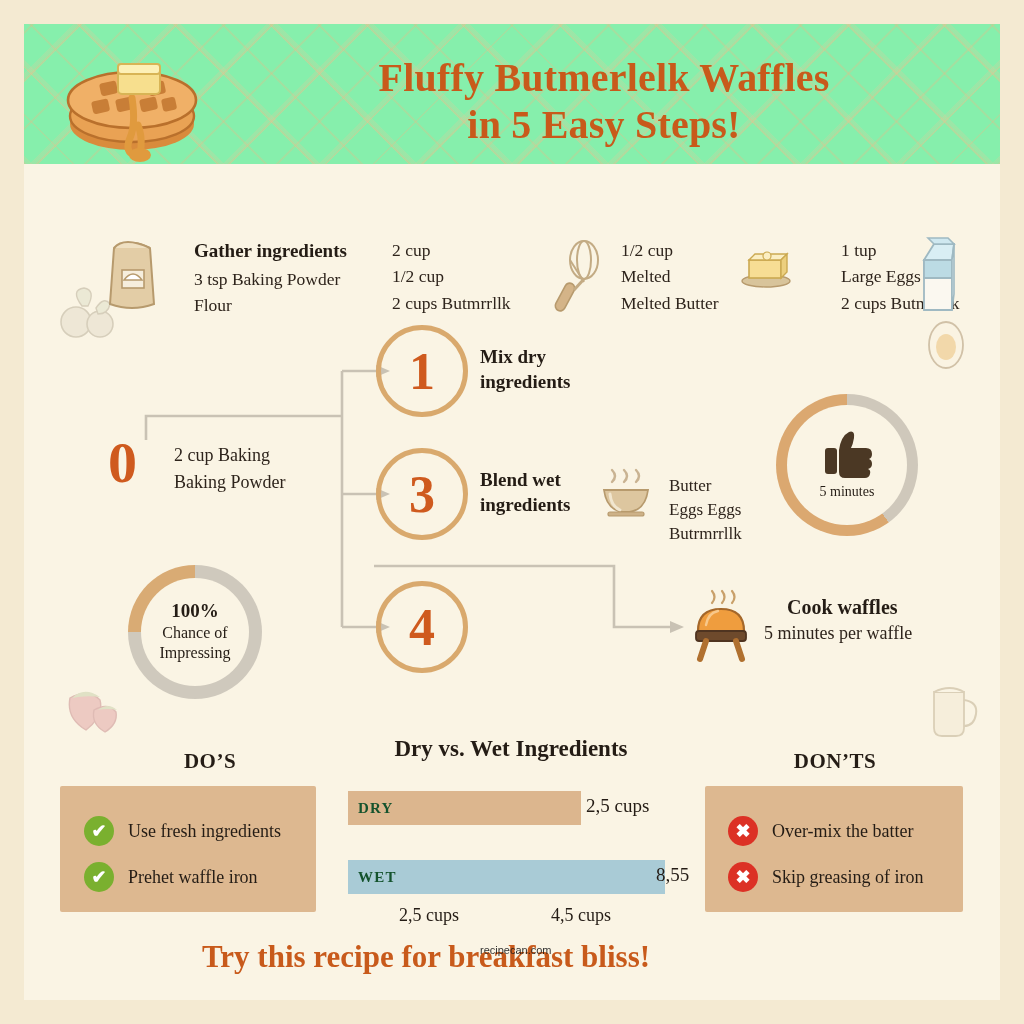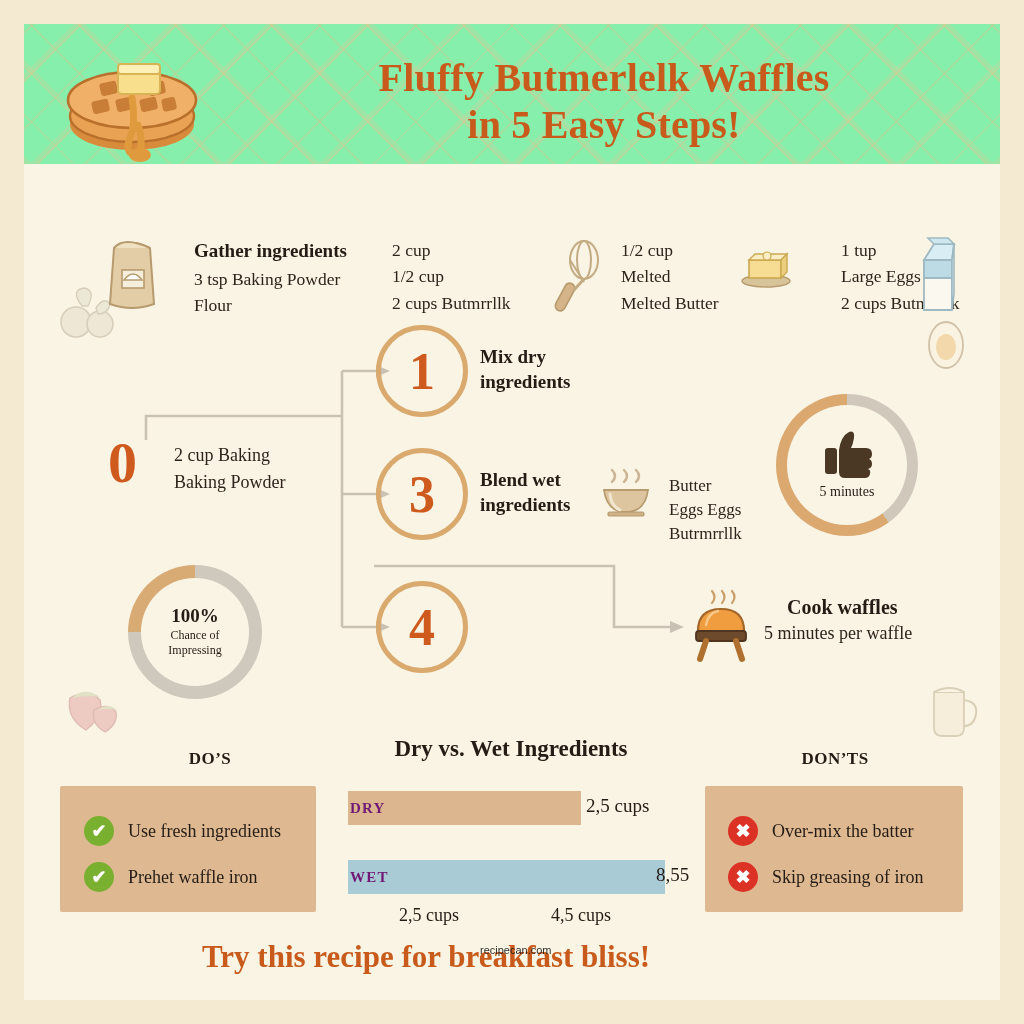--- a/index.html
+++ b/index.html
@@ -66,26 +66,26 @@
   .side-note{position:absolute;color:#2e241c;font-size:17px;line-height:1.42;}
 
   
   .donut{position:absolute;border-radius:50%;}
   .donut .hole{
     position:absolute;border-radius:50%;background:#faf4e4;
     display:flex;flex-direction:column;align-items:center;justify-content:center;
     text-align:center;color:#241c15;
   }
   .donut .pct{font-weight:bold;font-size:19px;line-height:1.2;}
-  .donut .sub{font-size:12px;line-height:1.28;}
+  .donut .sub{font-size:16px;line-height:1.28;}
 
   
   .panel-title{
     position:absolute;text-align:center;color:#241c15;
-    font-weight:bold;font-size:17px;letter-spacing:.5px;
+    font-weight:bold;font-size:21px;letter-spacing:.5px;
   }
   .panel{
     position:absolute;border-radius:2px;
     background:linear-gradient(135deg,#dcb territory 0%, #dcb68e 100%);
   }
   .panel-do{background:#ddb890;}
   .panel-dont{background:#ddb890;}
   .panel-row{
     position:absolute;display:flex;align-items:center;gap:14px;
     color:#241c15;font-size:18px;
@@ -99,22 +99,22 @@
   .badge-no{background:#dc3125;}
 
   
   .chart-title{
     position:absolute;color:#241c15;font-weight:bold;font-size:23px;
     text-align:center;
   }
   .bar{position:absolute;height:34px;}
   .bar .fill{height:100%;display:flex;align-items:center;}
   .bar .cat{
-    color:#701a75;font-size:15px;font-weight:bold;letter-spacing:1.2px;
-    padding-left:2px;
+    color:#14532d;font-size:15px;font-weight:bold;letter-spacing:1.2px;
+    padding-left:10px;
   }
   .bar-val{position:absolute;color:#241c15;font-size:19px;}
   .axis-lab{position:absolute;color:#241c15;font-size:18px;}
 
   
   .footer{
     position:absolute;left:0;width:804px;text-align:center;
     color:#c85a1b;font-weight:bold;font-size:31px;
   }
   .watermark{

